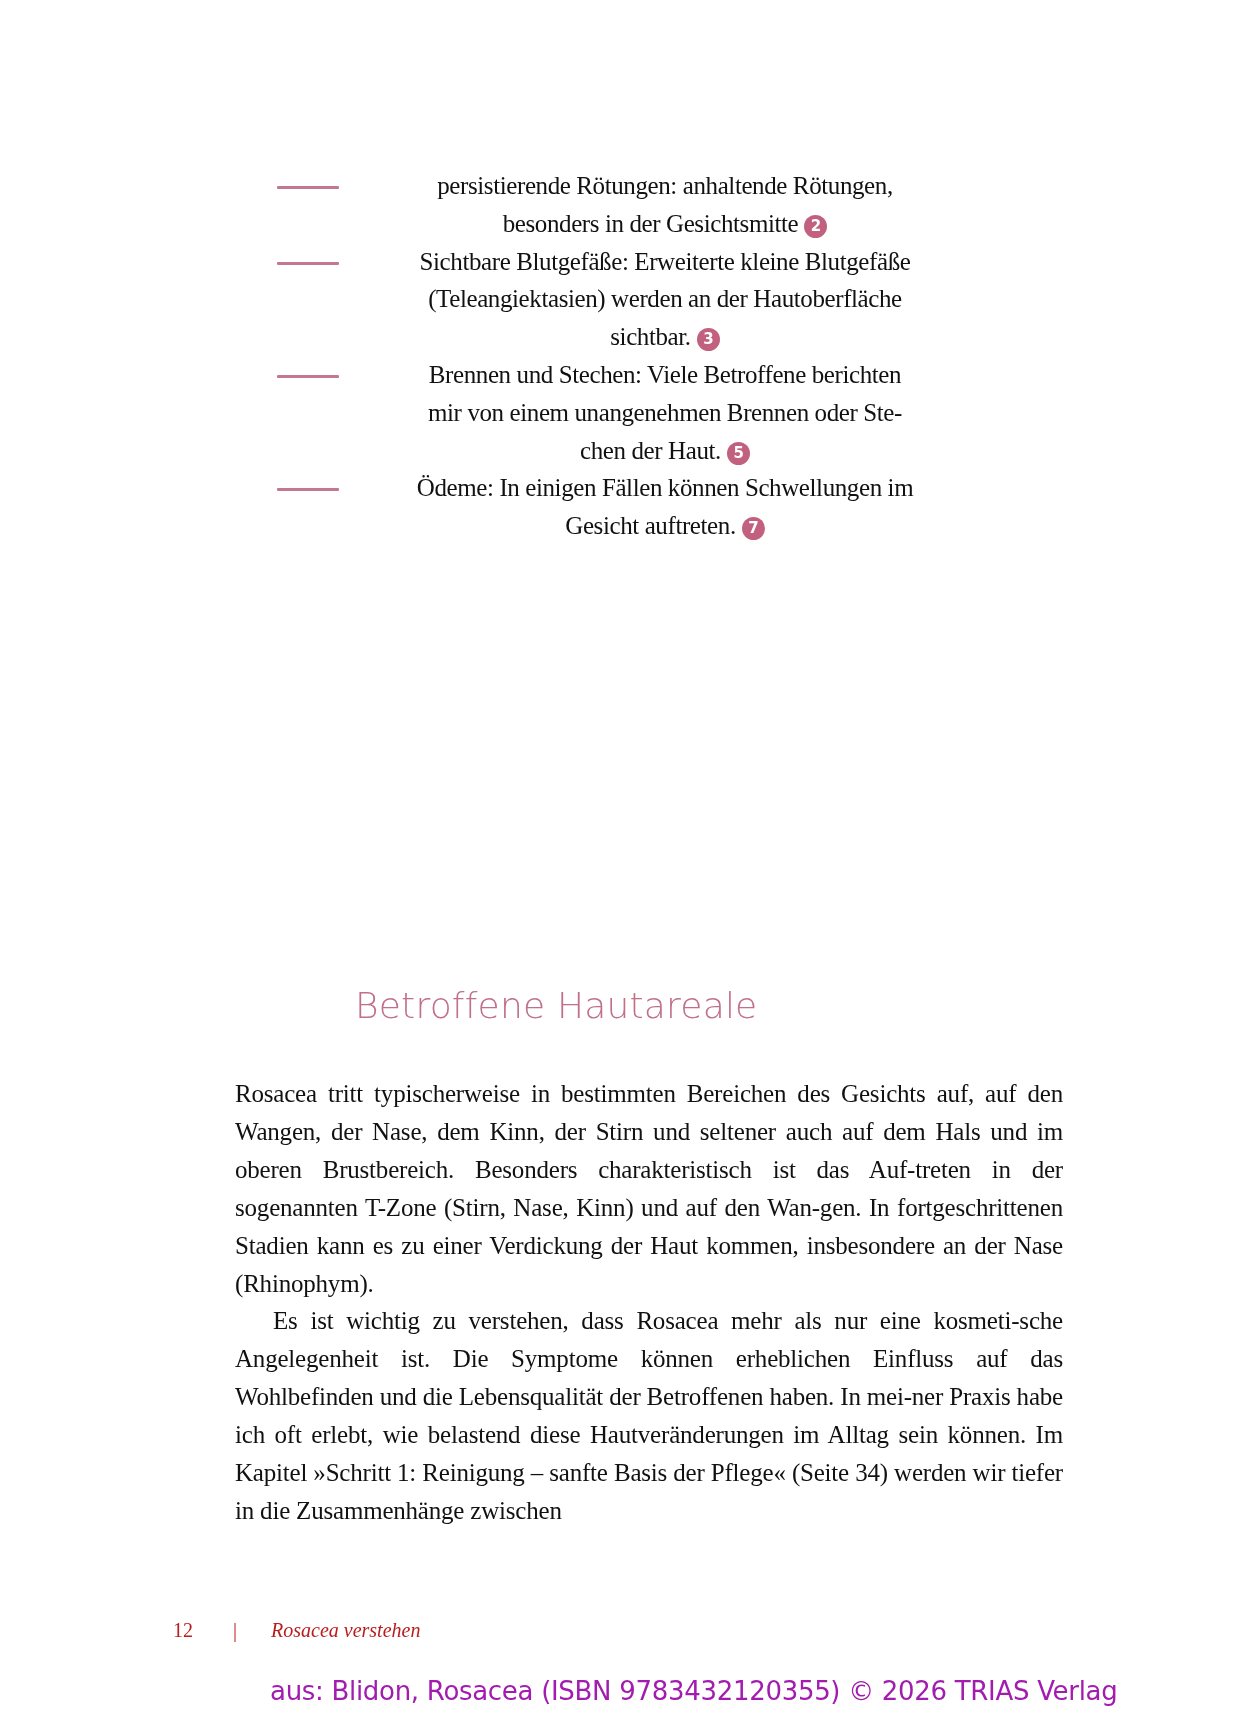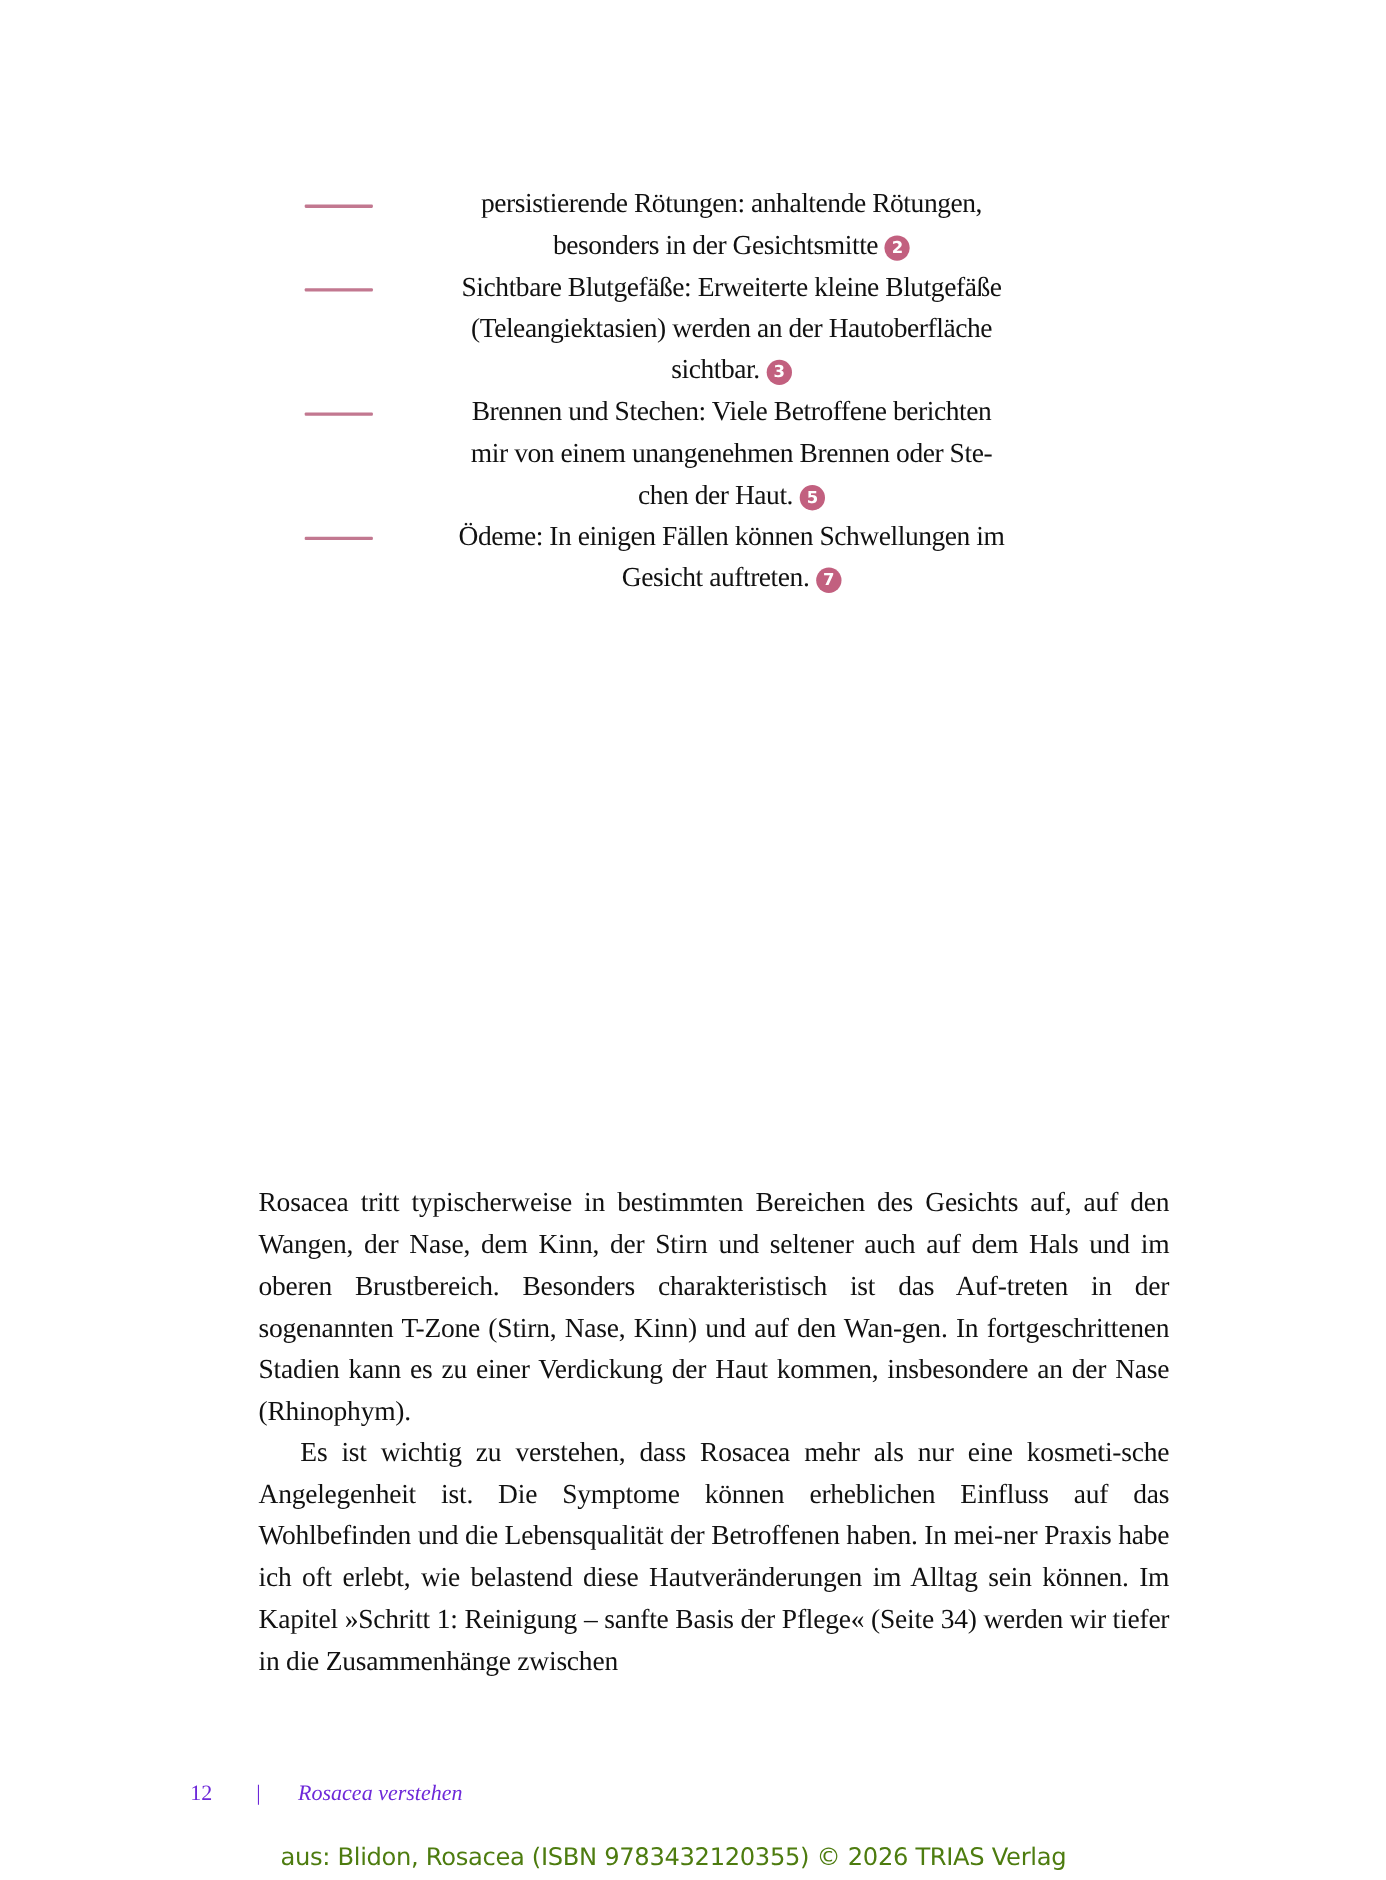--- a/index.html
+++ b/index.html
@@ -20,27 +20,27 @@
     .section-heading { position: absolute; left: 355px; top: 985px; margin: 0;
                        font-family: "DejaVu Sans", sans-serif; font-weight: 300; font-size: 36px;
                        color: #c07089; letter-spacing: 0.2px; }
 
     .body-text { position: absolute; left: 235px; top: 1075px; width: 828px; }
     .body-text p { margin: 0; font-family: "Liberation Serif", serif; font-size: 25px; line-height: 37.9px;
                    text-align: justify; text-align-last: left; letter-spacing: -0.2px; white-space: pre-line; }
     .body-text p.indent { text-indent: 38px; }
 
     .running-footer { position: absolute; left: 173px; top: 1572px; font-size: 20px; display: flex; align-items: baseline;
-                      font-family: "Liberation Serif", serif; color: #6d28d9; }
+                      font-family: "Liberation Serif", serif; color: #b91c1c; }
     .page-number { width: 60px; }
     .footer-sep { width: 38px; }
     .footer-title { font-style: italic; margin-top: 47px; }
 
-    .attribution { position: absolute; left: 255px; top: 1676px; font-family: "DejaVu Sans", sans-serif;
-                   font-size: 22px; color: #4d7c0f; letter-spacing: -0.3px; }
+    .attribution { position: absolute; left: 270px; top: 1676px; font-family: "DejaVu Sans", sans-serif;
+                   font-size: 26px; color: #a21caf; letter-spacing: -0.3px; }
   </style>
 </head>
 <body>
 
 <div class="page">
 
   <ul class="bullet-list">
     <li class="bullet-item">
       <span class="dash"></span>
       <span class="bullet-text">persistierende Rötungen: anhaltende Rötungen,
@@ -58,20 +58,21 @@
 mir von einem unangenehmen Brennen oder Ste-
 chen der Haut.</span><span class="badge">5</span>
     </li>
     <li class="bullet-item">
       <span class="dash"></span>
       <span class="bullet-text">Ödeme: In einigen Fällen können Schwellungen im
 Gesicht auftreten.</span><span class="badge">7</span>
     </li>
   </ul>
 
+  <h2 class="section-heading">Betroffene Hautareale</h2>
 
   <div class="body-text">
     <p>Rosacea tritt typischerweise in bestimmten Bereichen des Gesichts auf, auf den Wangen, der Nase, dem Kinn, der Stirn und seltener auch auf dem Hals und im oberen Brustbereich. Besonders charakteristisch ist das Auf-treten in der sogenannten T-Zone (Stirn, Nase, Kinn) und auf den Wan-gen. In fortgeschrittenen Stadien kann es zu einer Verdickung der Haut kommen, insbesondere an der Nase (Rhinophym).</p>
     <p class="indent">Es ist wichtig zu verstehen, dass Rosacea mehr als nur eine kosmeti-sche Angelegenheit ist. Die Symptome können erheblichen Einfluss auf das Wohlbefinden und die Lebensqualität der Betroffenen haben. In mei-ner Praxis habe ich oft erlebt, wie belastend diese Hautveränderungen im Alltag sein können. Im Kapitel »Schritt 1: Reinigung – sanfte Basis der Pflege« (Seite 34) werden wir tiefer in die Zusammenhänge zwischen</p>
   </div>
 
   <div class="running-footer">
     <span class="page-number">12</span>
     <span class="footer-sep">|</span>
     <span class="footer-title">Rosacea verstehen</span>

